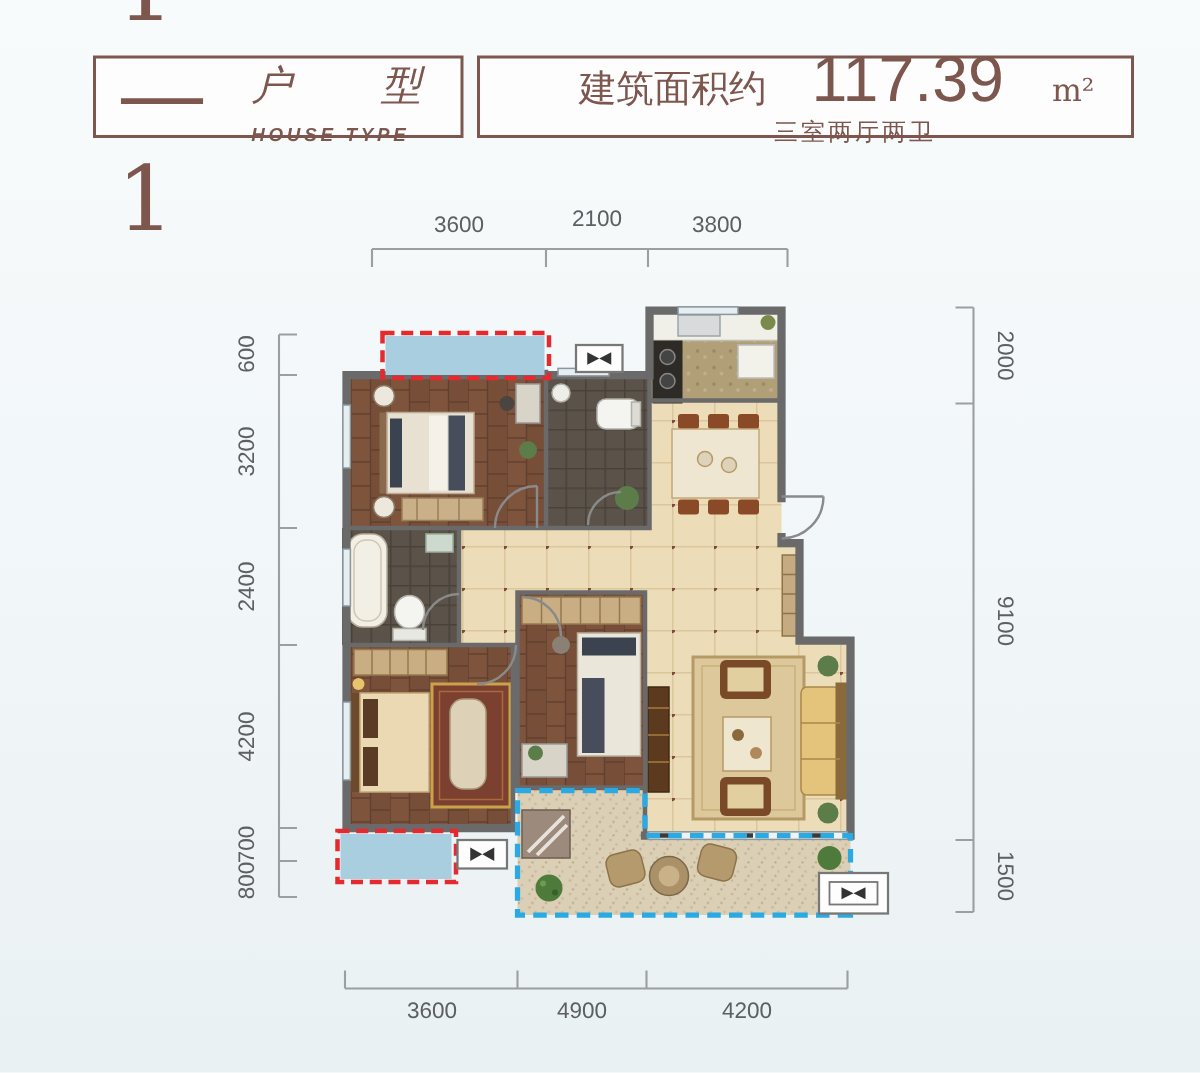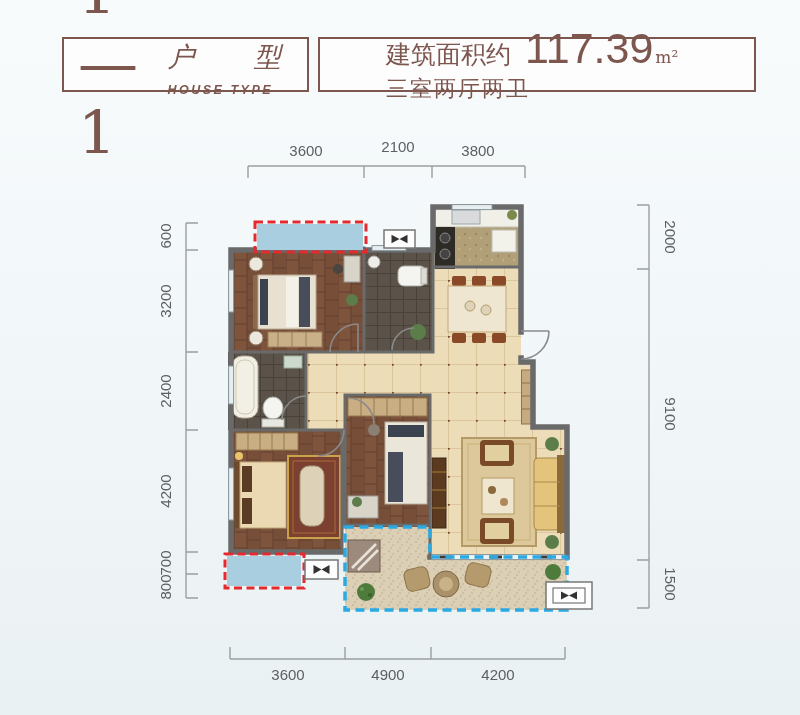--- a/index.html
+++ b/index.html
@@ -13,24 +13,24 @@
   .hbox{position:absolute;top:37px;height:55px;background:#fdfdfd;
         border:2px solid #7d564e;color:#7d564e;box-sizing:border-box;}
   .hbox.left{left:62px;width:247px;display:flex;align-items:center;}
   .hbox.left .num{font-family:"DejaVu Serif",serif;font-size:60px;line-height:70px;
         margin:0 10px 4px 14px;letter-spacing:-2px;}
   .ht-col{display:flex;flex-direction:column;justify-content:center;margin-top:6px;font-style:italic;}
   .ht-cn{font-size:27px;letter-spacing:26px;white-space:nowrap;}
   .ht-en{font-size:12.5px;font-weight:bold;letter-spacing:2.5px;margin-top:8px;}
   .hbox.right{left:318px;width:438px;padding:4px 0 0 66px;
         display:flex;flex-direction:column;justify-content:center;}
-  .hbox.right .line1{font-size:25px;display:flex;align-items:baseline;white-space:nowrap;}
+  .hbox.right .line1{font-size:25px;display:flex;align-items:baseline;white-space:nowrap;gap:16px;}
   .hbox.right .area{font-family:Liberation Sans, sans-serif;font-size:43px;margin-left:14px;line-height:36px;}
-  .hbox.right .unit{font-family:"DejaVu Serif",serif;font-size:17px;margin-left:2px;}
-  .hbox.right .line2{font-size:22px;margin-top:3px;letter-spacing:2px;}
+  .hbox.right .unit{font-family:"DejaVu Serif",serif;font-size:21px;margin-left:16px;}
+  .hbox.right .line2{font-size:16px;margin-top:3px;letter-spacing:2px;text-align:center;}
   
   .dim{position:absolute;font-size:15px;color:#5d6063;white-space:nowrap;
        transform:translate(-50%,-50%);}
   .dim.rl{transform:translate(-50%,-50%) rotate(-90deg);}
   .dim.rr{transform:translate(-50%,-50%) rotate(90deg);}
   svg{position:absolute;left:0;top:0;}
 </style>
 </head>
 <body>
 

